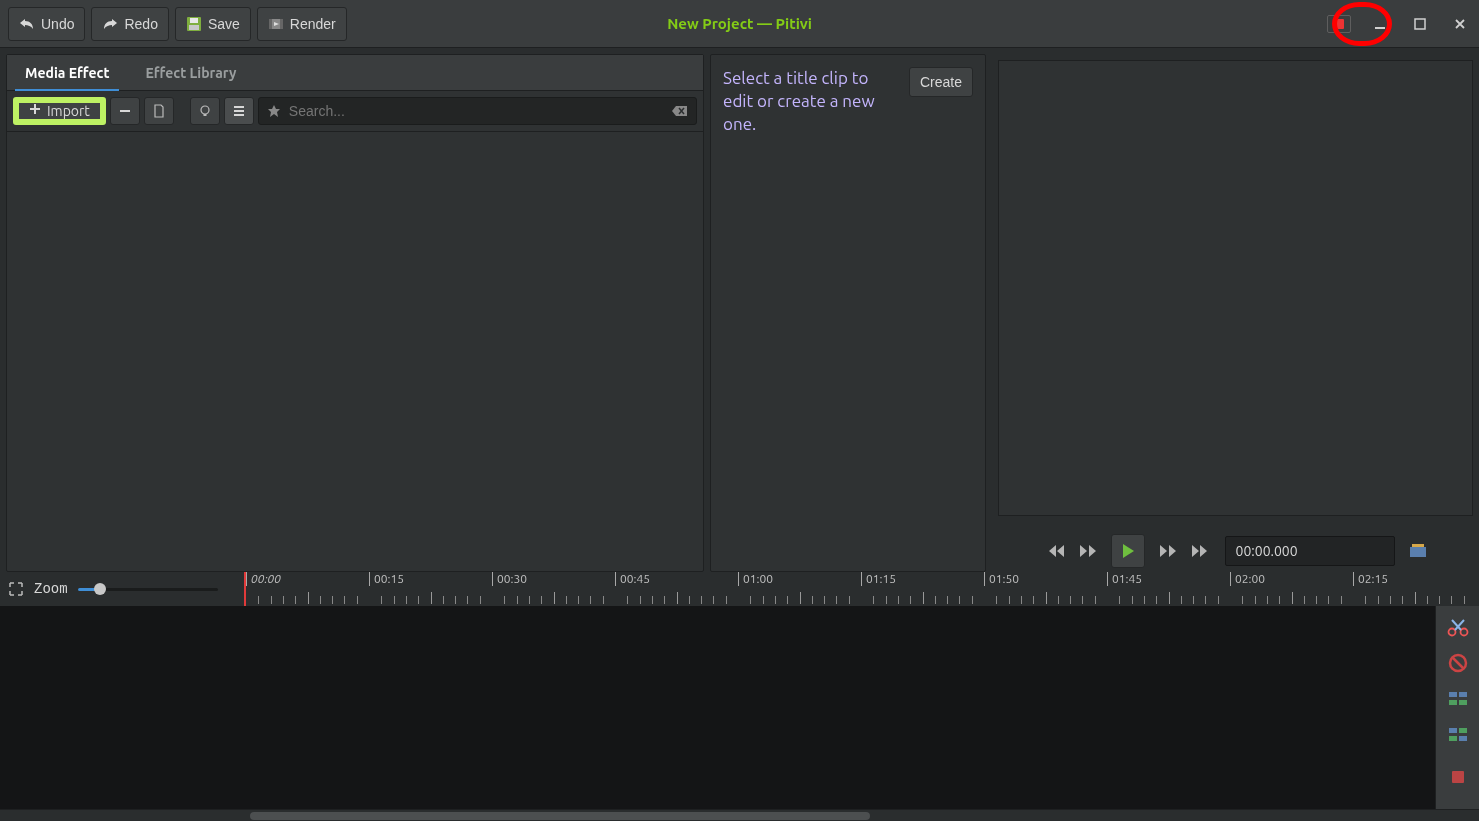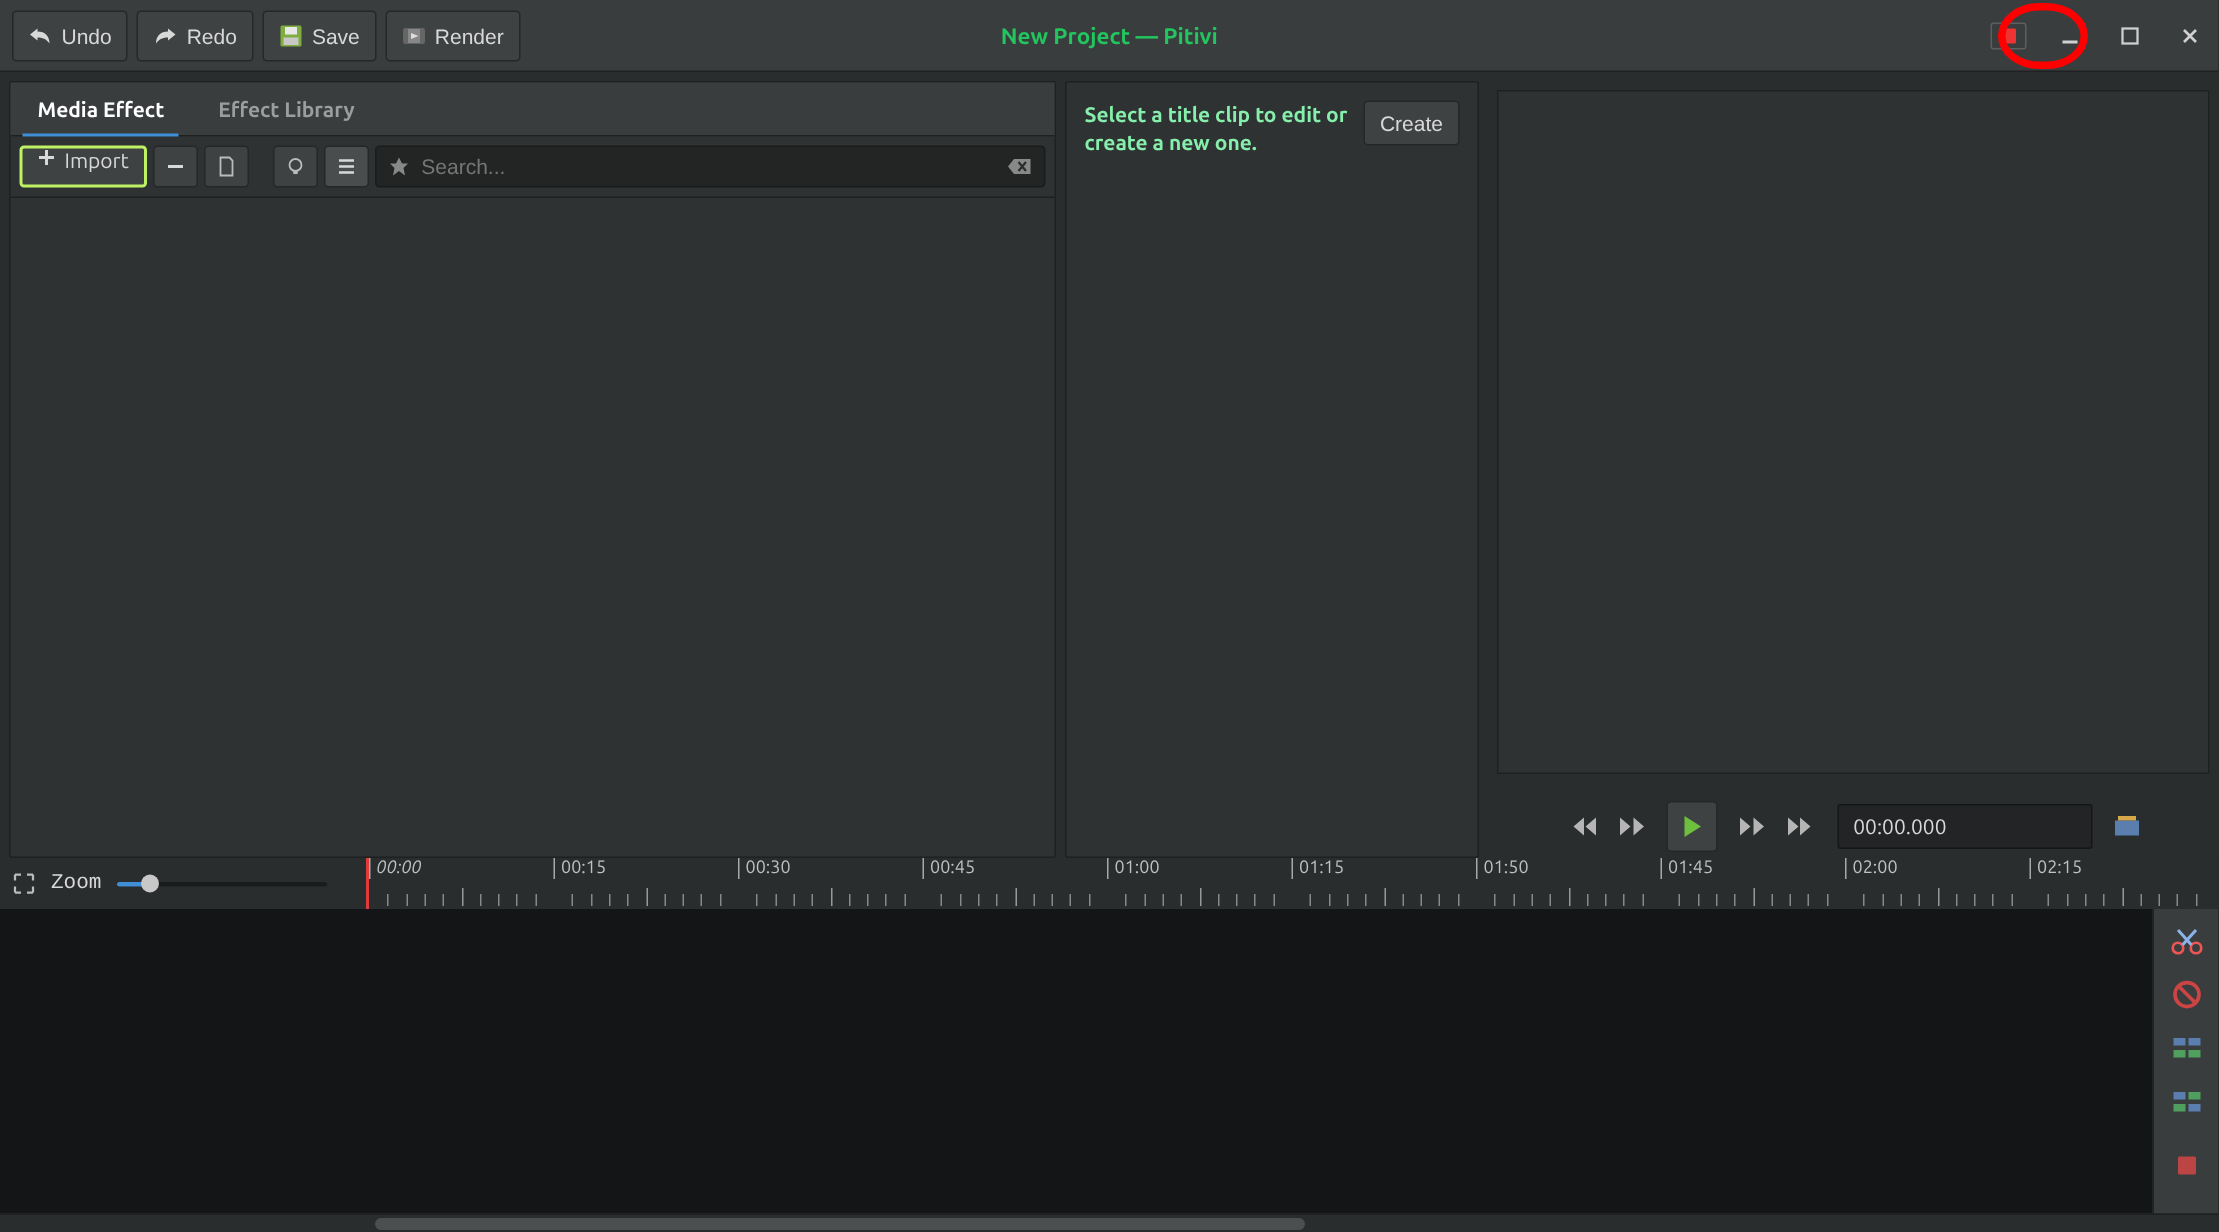--- a/index.html
+++ b/index.html
@@ -23,21 +23,21 @@
     align-items: center;
     padding: 0 8px;
     position: relative;
   }
   .titlebar .title {
     position: absolute;
     left: 50%;
     transform: translateX(-50%);
     font-weight: 600;
     font-size: 15px;
-    color: #22c55e;
+    color: #84cc16;
   }
   .btn {
     background: #3f4243;
     border: 1px solid #252728;
     border-radius: 3px;
     color: #d8d8d8;
     height: 34px;
     padding: 0 10px;
     display: inline-flex;
     align-items: center;
@@ -128,38 +128,38 @@
     padding:6px;
     gap:4px;
     border-bottom:1px solid #1e2021;
   }
   .icon-btn {
     background:#3f4243;border:1px solid #252728;border-radius:3px;
     width:30px;height:28px;display:flex;align-items:center;justify-content:center;
     color:#d8d8d8;cursor:pointer;
   }
   .import-btn {
-    background:#3f4243;border:2px solid #bef264;border-radius:3px;
+    background:#3f4243;border:6px solid #bef264;border-radius:3px;
     height:28px;padding:0 10px;display:flex;align-items:flex-start;gap:6px;
     color:#d8d8d8;cursor:pointer;font-size:14px;
   }
   .search-wrap {
     flex:1;display:flex;align-items:center;
     background:#232525;border:1px solid #1a1c1c;border-radius:3px;
     height:28px;padding:0 8px;gap:8px;color:#888;
   }
   .search-wrap input {
     flex:1;background:transparent;border:none;outline:none;
     color:#d8d8d8;font-size:14px;
   }
   .media-body {
     flex:1;padding:10px 8px;font-size:14px;color:#d8d8d8;
   }
   .mid-body { padding:12px 12px; display:flex; gap:10px; }
-  .mid-body .hint { flex:1;font-size:14px;color:#86efac;line-height:1.35;font-weight:bold; }
+  .mid-body .hint { flex:1;font-size:17px;color:#c4b5fd;line-height:1.35; }
   .preview-box {
     border:1px solid #1e2021;background:#2f3233;
     flex:1;
     margin-top:6px;
   }
   .playback-row {
     display:flex;align-items:center;justify-content:center;gap:14px;
     padding:10px 0 4px 0;
   }
   .play-btn {

